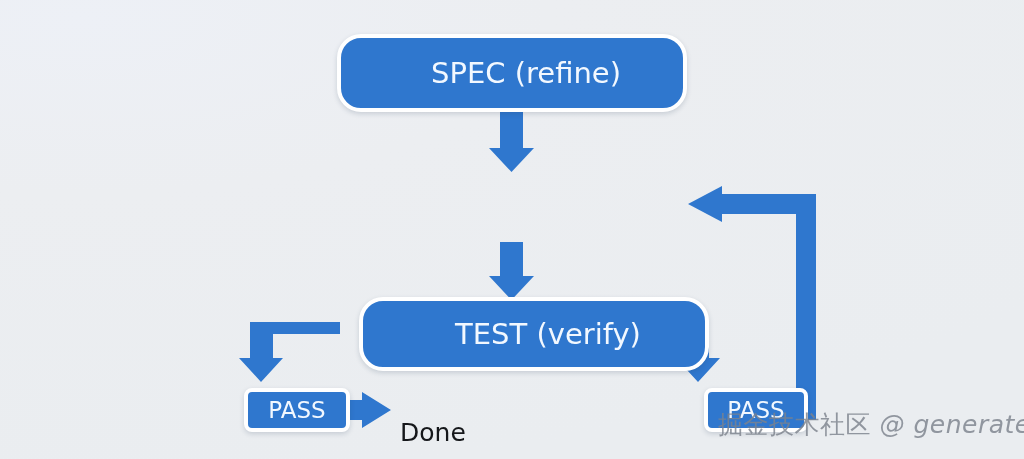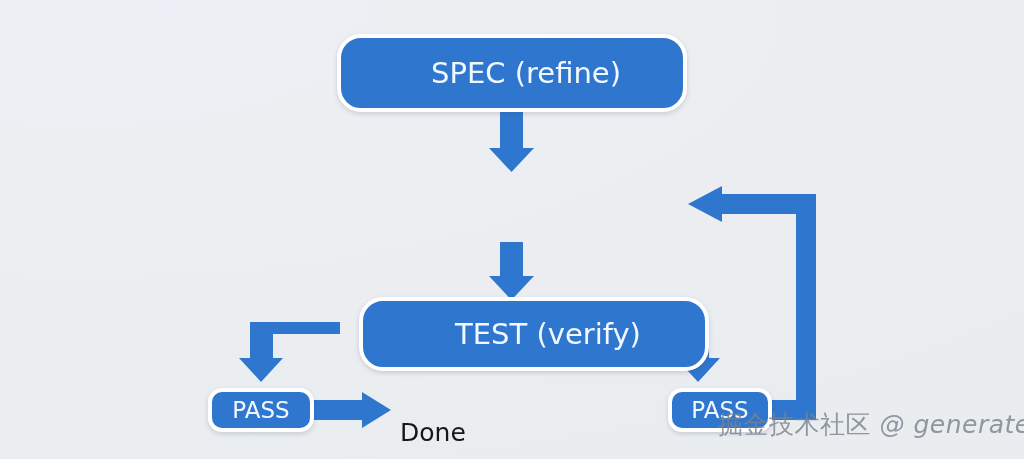--- a/index.html
+++ b/index.html
@@ -38,22 +38,23 @@
     box-shadow: 0 2px 5px rgba(40, 60, 90, 0.18);
     z-index: 3;
   }
   .node.big {
     font-size: 29px;
     border-radius: 24px;
     padding-left: 28px;
   }
   .node.small {
     font-size: 23px;
-    border-radius: 14px;
+    border-radius: 8px;
     border-width: 4px;
+    margin-left: 36px;
   }
   #node-spec  { left: 337px; top: 34px;  width: 350px; height: 78px; }
   #node-code  { left: 337px; top: 168px; width: 350px; height: 74px; }
   #node-test  { left: 337px; top: 297px; width: 350px; height: 74px; margin-left: 22px; }
   #node-pass  { left: 208px; top: 388px; width: 106px; height: 44px; }
   #node-fail  { left: 668px; top: 388px; width: 104px; height: 44px; }
 
   
   #wires {
     position: absolute;

